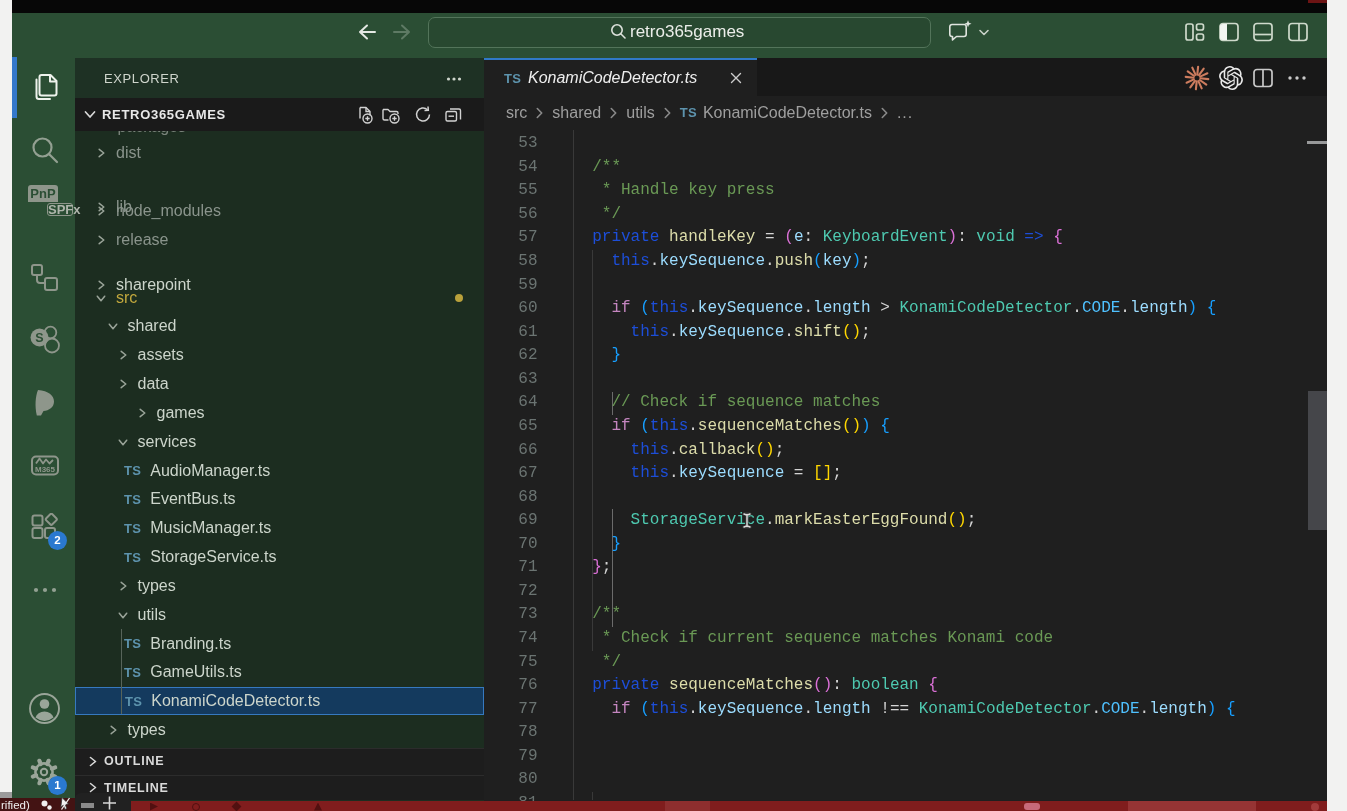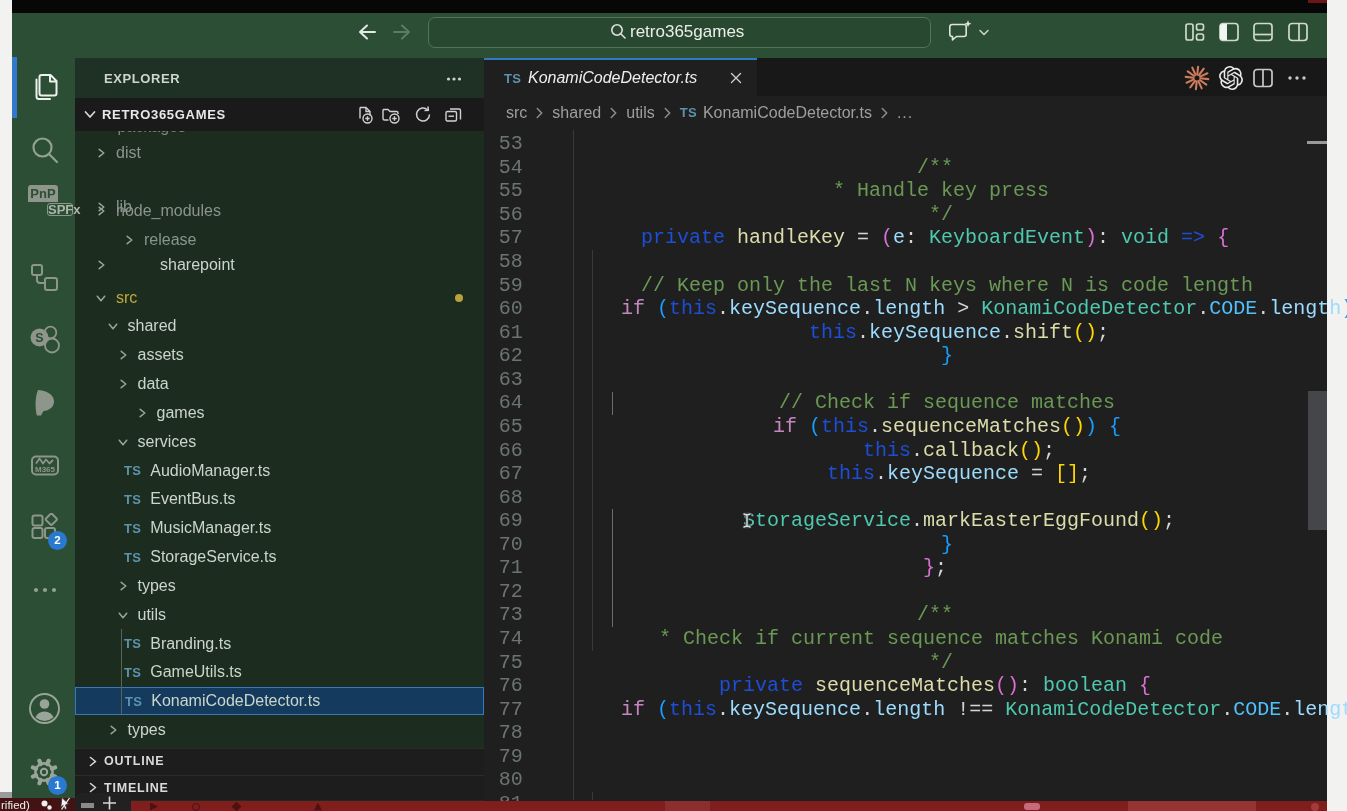--- a/index.html
+++ b/index.html
@@ -4,21 +4,21 @@
 <style>
   html,body{margin:0;padding:0;}
   body{width:1347px;height:811px;overflow:hidden;background:#f2f2f1;font-family:"Liberation Sans",sans-serif;}
   .A{position:absolute;}
   #root{position:relative;width:1347px;height:811px;}
   .mono{font-family:"Liberation Mono",monospace;}
   .trow{position:absolute;left:75px;width:409px;height:28.8px;display:flex;align-items:center;color:#ccd5cb;font-size:16px;white-space:nowrap;}
   .dim{color:#8a948c;}
   .chev{flex:0 0 auto;display:block;}
   .ts{font-size:13px;font-weight:700;color:#5d93ad;letter-spacing:0.3px;}
-  .cl{height:23.571px;line-height:23.571px;white-space:pre;font-size:20px;text-align:center;}
+  .cl{height:23.571px;line-height:23.571px;white-space:pre;font-size:16px;}
   .c{color:#6A9955}.k{color:#1d4ed8}.p{color:#C586C0}.v{color:#9CDCFE}.f{color:#DCDCAA}
   .t{color:#4EC9B0}.n{color:#4FC1FF}.w{color:#d4d4d4}.g{color:#FFD700}.o{color:#DA70D6}.b{color:#179FFF}
 </style>
 </head>
 <body>
 <div id="root">
   
   <div class="A" style="left:12px;top:0;width:1315px;height:13px;background:#070707;"></div>
   <div class="A" style="left:1308px;top:0;width:19px;height:2.5px;background:#6d1414;"></div>
   
@@ -145,21 +145,21 @@
         <line x1="7.1" y1="11.7" x2="3.8" y2="10.4"></line>
         <line x1="11.7" y1="7.1" x2="10.4" y2="3.8"></line>
         <line x1="18.3" y1="7.1" x2="19.6" y2="3.8"></line>
         <line x1="22.9" y1="11.7" x2="26.2" y2="10.4"></line>
       </g>
       <circle cx="15" cy="15" r="8.6" stroke="#9aa599" stroke-width="2.6" fill="none"></circle>
       <circle cx="15" cy="15" r="3.2" stroke="#9aa599" stroke-width="2" fill="none"></circle>
     </svg>
   <div class="A" style="left:48px;top:776px;width:19px;height:19px;border-radius:50%;background:#2a79d0;color:#fff;font-size:11.5px;font-weight:bold;text-align:center;line-height:19px;">1</div>
   
-  <div class="A" style="left:104px;top:70px;height:18px;line-height:18px;color:#cfd5cc;font-size:13px;letter-spacing:0.6px;font-weight:bold;">EXPLORER</div>
+  <div class="A" style="left:104px;top:70px;height:18px;line-height:18px;color:#cfd5cc;font-size:13px;letter-spacing:0.6px;">EXPLORER</div>
   <svg class="A" style="left:446px;top:74px;" width="16" height="10" viewBox="0 0 16 10">
     <circle cx="2.5" cy="5" r="1.6" fill="#cfd5cc"></circle>
       <circle cx="8" cy="5" r="1.6" fill="#cfd5cc"></circle>
       <circle cx="13.5" cy="5" r="1.6" fill="#cfd5cc"></circle>
   </svg>
   
   <div class="A" style="left:75px;top:98px;width:409px;height:33px;background:#1a1a1a;"></div>
   <svg class="A" style="left:82px;top:108px;" width="16" height="13" viewBox="0 0 16 13">
     <path d="M3.5 4 L8 9 L12.5 4" stroke="#d8d8d8" stroke-width="1.7" fill="none" stroke-linecap="round" stroke-linejoin="round"></path>
   </svg>
@@ -202,27 +202,27 @@
         <path d="M4.2 2.3 L8.8 6 L4.2 9.7" stroke="#9aa499" stroke-width="1.5" fill="none" stroke-linecap="round" stroke-linejoin="round"></path>
       </svg>
       <span class="dim">lib</span>
     </div>
   <div class="trow" style="top:196.7px;">
       <svg class="chev" style="margin-left:20px;margin-right:9px;" width="12" height="12" viewBox="0 0 12 12">
         <path d="M4.2 2.3 L8.8 6 L4.2 9.7" stroke="#9aa499" stroke-width="1.5" fill="none" stroke-linecap="round" stroke-linejoin="round"></path>
       </svg>
       <span class="dim">node_modules</span>
     </div>
-  <div class="trow" style="top:225.5px;padding-left:28px;">
+  <div class="trow" style="top:225.5px;">
       <svg class="chev" style="margin-left:20px;margin-right:9px;" width="12" height="12" viewBox="0 0 12 12">
         <path d="M4.2 2.3 L8.8 6 L4.2 9.7" stroke="#9aa499" stroke-width="1.5" fill="none" stroke-linecap="round" stroke-linejoin="round"></path>
       </svg>
       <span class="dim">release</span>
     </div>
-  <div class="trow" style="top:251px;gap:44px;">
+  <div class="trow" style="top:271px;">
       <svg class="chev" style="margin-left:20px;margin-right:9px;" width="12" height="12" viewBox="0 0 12 12">
         <path d="M4.2 2.3 L8.8 6 L4.2 9.7" stroke="#9aa499" stroke-width="1.5" fill="none" stroke-linecap="round" stroke-linejoin="round"></path>
       </svg>
       <span>sharepoint</span>
     </div>
   <div class="trow" style="top:283.2px;">
       <svg class="chev" style="margin-left:20px;margin-right:9px;" width="12" height="12" viewBox="0 0 12 12">
         <path d="M2.3 4.2 L6 8.8 L9.7 4.2" stroke="#9aa499" stroke-width="1.5" fill="none" stroke-linecap="round" stroke-linejoin="round"></path>
       </svg>
       <span style="color:#c2a83d;">src</span>
@@ -406,22 +406,22 @@
   <div class="A" style="left:592.2px;top:250.1px;width:1px;height:400.7px;background:#393939;"></div>
   <div class="A" style="left:592.2px;top:792.2px;width:1px;height:8px;background:#393939;"></div>
   <div class="A" style="left:611.8px;top:391.5px;width:1px;height:23.6px;background:#6b6b6b;"></div>
   <div class="A" style="left:611.8px;top:509.3px;width:1px;height:117.8px;background:#6b6b6b;"></div>
   <div class="A mono" style="left:573px;top:132.2px;width:700px;">
       <div class="cl"></div>
       <div class="cl"><span class="c">  /**</span></div>
       <div class="cl"><span class="c">   * Handle key press</span></div>
       <div class="cl"><span class="c">   */</span></div>
       <div class="cl"><span class="w">  </span><span class="k">private</span><span class="w"> </span><span class="f">handleKey</span><span class="w"> = </span><span class="o">(</span><span class="v">e</span><span class="w">: </span><span class="t">KeyboardEvent</span><span class="o">)</span><span class="w">: </span><span class="t">void</span><span class="w"> </span><span class="k">=&gt;</span><span class="w"> </span><span class="o">{</span></div>
+      <div class="cl"><span class="w">    </span><span class="k">this</span><span class="w">.</span><span class="v">keySequence</span><span class="w">.</span><span class="f">push</span><span class="b">(</span><span class="v">key</span><span class="b">)</span><span class="w">;</span></div>
       <div class="cl"></div>
-      <div class="cl"><span class="c">    // Keep only the last N keys where N is code length</span></div>
       <div class="cl"><span class="w">    </span><span class="p">if</span><span class="w"> </span><span class="b">(</span><span class="k">this</span><span class="w">.</span><span class="v">keySequence</span><span class="w">.</span><span class="v">length</span><span class="w"> &gt; </span><span class="t">KonamiCodeDetector</span><span class="w">.</span><span class="n">CODE</span><span class="w">.</span><span class="v">length</span><span class="b">)</span><span class="w"> </span><span class="b">{</span></div>
       <div class="cl"><span class="w">      </span><span class="k">this</span><span class="w">.</span><span class="v">keySequence</span><span class="w">.</span><span class="f">shift</span><span class="g">()</span><span class="w">;</span></div>
       <div class="cl"><span class="w">    </span><span class="b">}</span></div>
       <div class="cl"></div>
       <div class="cl"><span class="c">    // Check if sequence matches</span></div>
       <div class="cl"><span class="w">    </span><span class="p">if</span><span class="w"> </span><span class="b">(</span><span class="k">this</span><span class="w">.</span><span class="f">sequenceMatches</span><span class="g">()</span><span class="b">)</span><span class="w"> </span><span class="b">{</span></div>
       <div class="cl"><span class="w">      </span><span class="k">this</span><span class="w">.</span><span class="f">callback</span><span class="g">()</span><span class="w">;</span></div>
       <div class="cl"><span class="w">      </span><span class="k">this</span><span class="w">.</span><span class="v">keySequence</span><span class="w"> = </span><span class="g">[]</span><span class="w">;</span></div>
       <div class="cl"></div>
       <div class="cl"><span class="w">      </span><span class="t">StorageService</span><span class="w">.</span><span class="f">markEasterEggFound</span><span class="g">()</span><span class="w">;</span></div>

